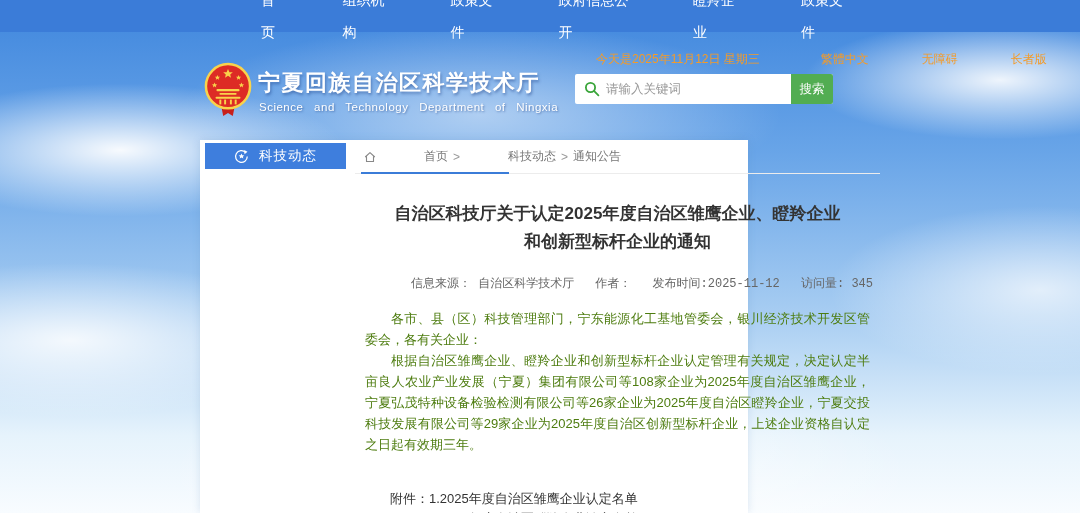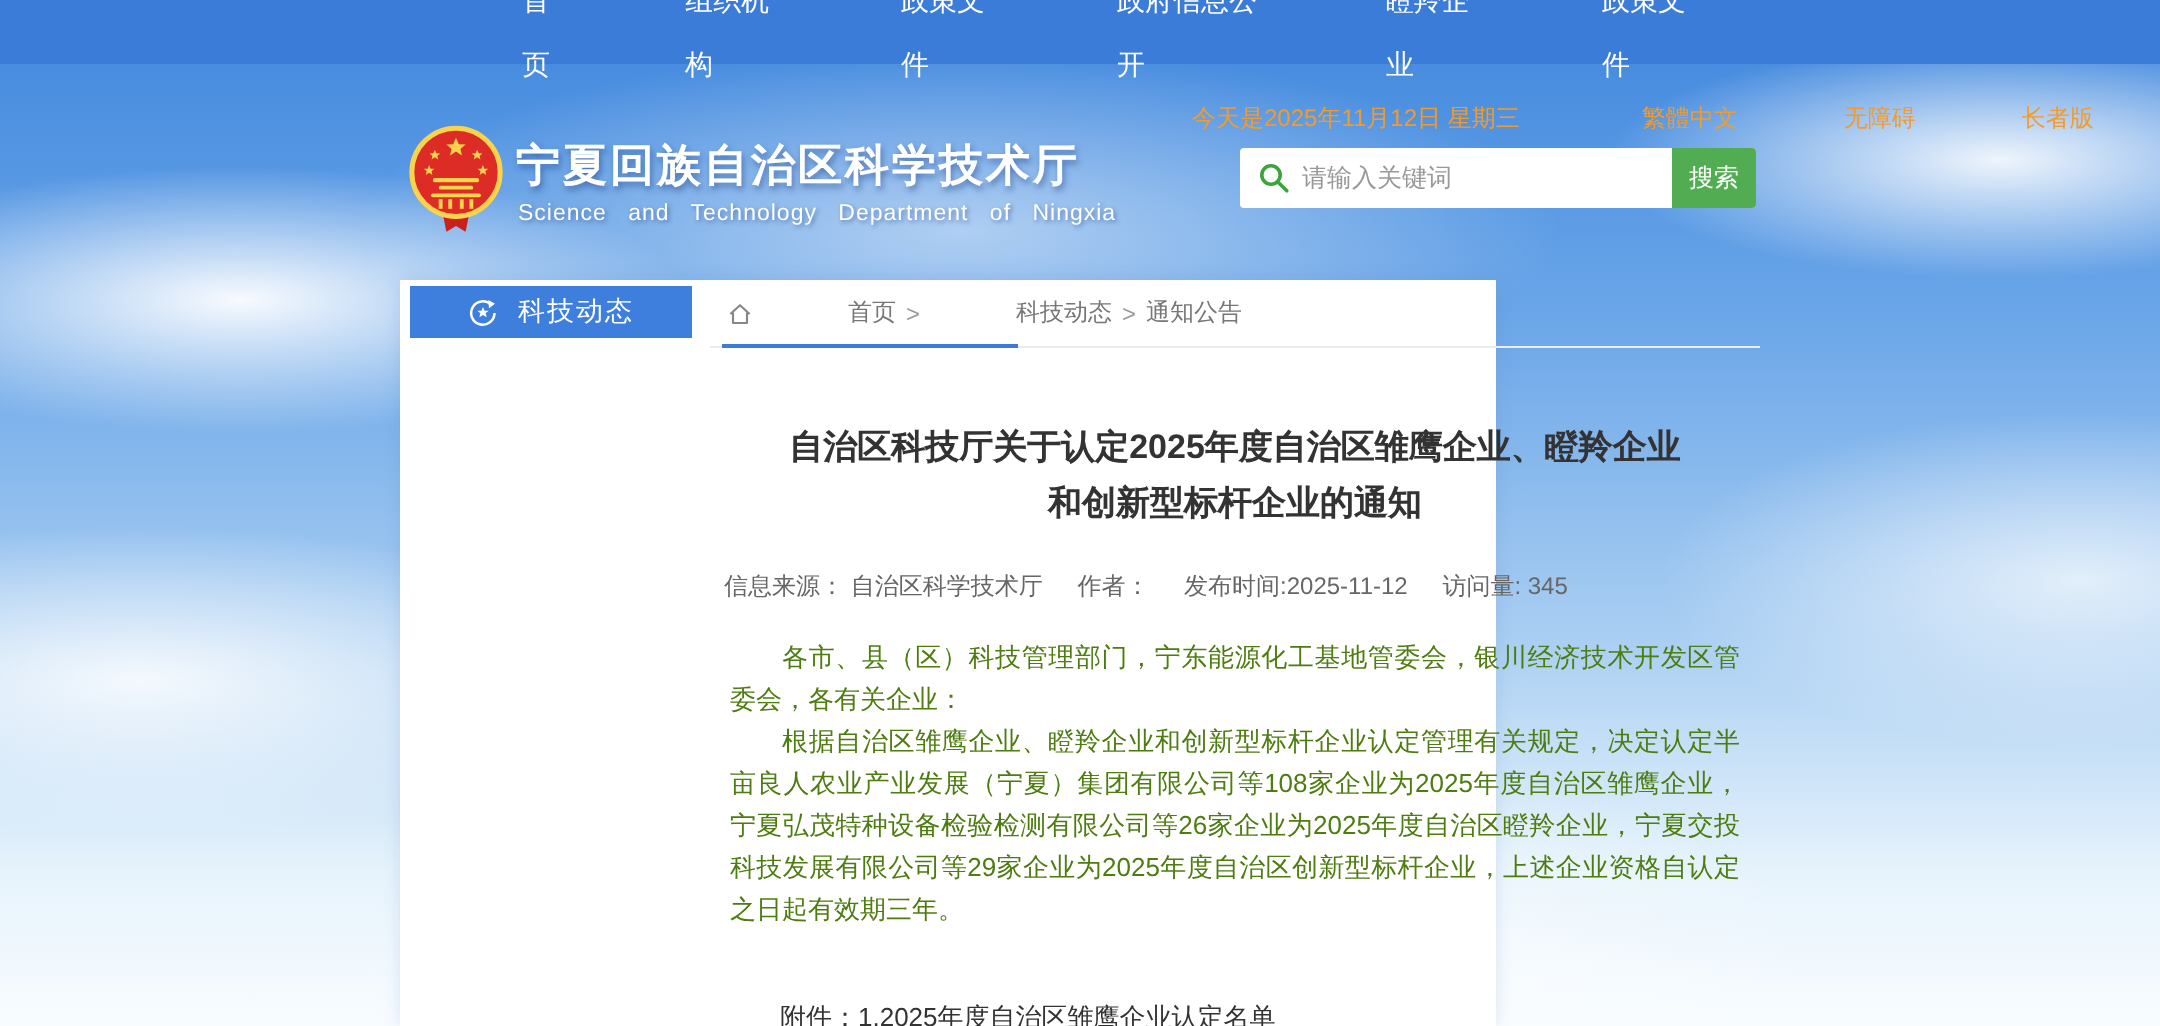--- a/index.html
+++ b/index.html
@@ -27,21 +27,21 @@
   
   .emblem { position:absolute; left:204px; top:61px; width:48px; height:58px; }
   .site-title { position:absolute; left:258px; top:68px; font-size:22px; font-weight:bold;
     color:#fff; letter-spacing:1.5px; text-shadow:1px 2px 3px rgba(25,60,130,.5); }
   .site-subtitle { position:absolute; left:259px; top:101px; font-size:11.5px; color:#fff;
     letter-spacing:.5px; word-spacing:7px; text-shadow:1px 1px 2px rgba(25,60,130,.5); }
   .top-utility { position:absolute; left:596px; top:51px; width:280px; display:flex;
     align-items:center; font-size:12px; color:#f39b2a; white-space:nowrap; }
   .top-utility .date { margin-right:18px; }
   .top-utility a { margin-right:10px; color:#f39b2a; }
-  .searchbar { position:absolute; left:620px; top:74px; width:258px; height:30px;
+  .searchbar { position:absolute; left:575px; top:74px; width:258px; height:30px;
     background:#fff; display:flex; align-items:center; border-radius:2px; overflow:hidden; }
   .searchbar .mag { width:16px; height:16px; margin:0 6px 0 9px; flex:none; }
   .searchbar input { flex:1; border:none; outline:none; font-size:12.5px; color:#333;
     font-family:inherit; min-width:0; }
   .searchbar input::placeholder { color:#999; }
   .search-btn { flex:none; width:42px; height:30px; background:#52ad52; color:#fff;
     border:none; font-size:12.5px; font-family:inherit; cursor:pointer; }
 
   
   .wrapper { position:absolute; left:200px; top:140px; width:548px; height:373px;
@@ -60,23 +60,23 @@
 
   
   .main { position:absolute; left:155px; top:0; width:525px; height:373px; }
   .breadcrumb { display:flex; align-items:center; height:33px; padding-left:9px;
     font-size:12px; color:#777; }
   .breadcrumb svg { width:12px; height:12px; margin-right:5px; }
   .breadcrumb .sep { margin:0 5px; color:#999; }
   .bc-line { position:relative; height:1px; background:#ececec; }
   .bc-line .blue { position:absolute; left:6px; top:-1px; width:148px; height:2px; background:#3b7cd8; }
 
-  .art-title { margin-top:36px; text-align:center; font-size:17px; font-weight:bold;
+  .art-title { margin-top:26px; text-align:center; font-size:17px; font-weight:bold;
     color:#333; line-height:28px; }
-  .art-meta { margin-top:19px; text-align:left; font-size:12px; color:#666; }
+  .art-meta { margin-top:19px; text-align:right; font-size:12px; color:#666;font-family:Liberation Mono, monospace; }
   .art-meta span { margin:0 7px; }
   .art-body { margin:16px 10px 0 10px; font-size:13px; color:#4d7c0f; line-height:21px;
     text-align:justify; }
   .art-body p { text-indent:2em; }
   .attachments { margin:34px 0 0 35px; font-size:13px; color:#333; line-height:20px;
     display:flex; }
   .att-label { flex:none; }
   .att-list div { cursor:pointer; }
 </style>
 </head>

